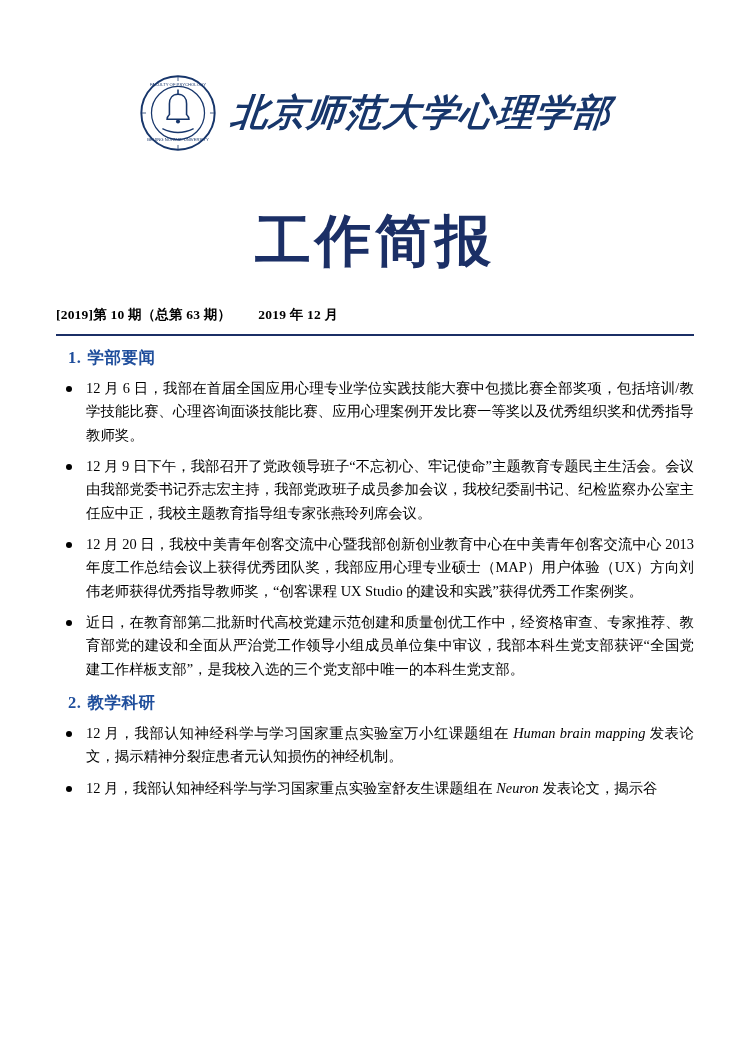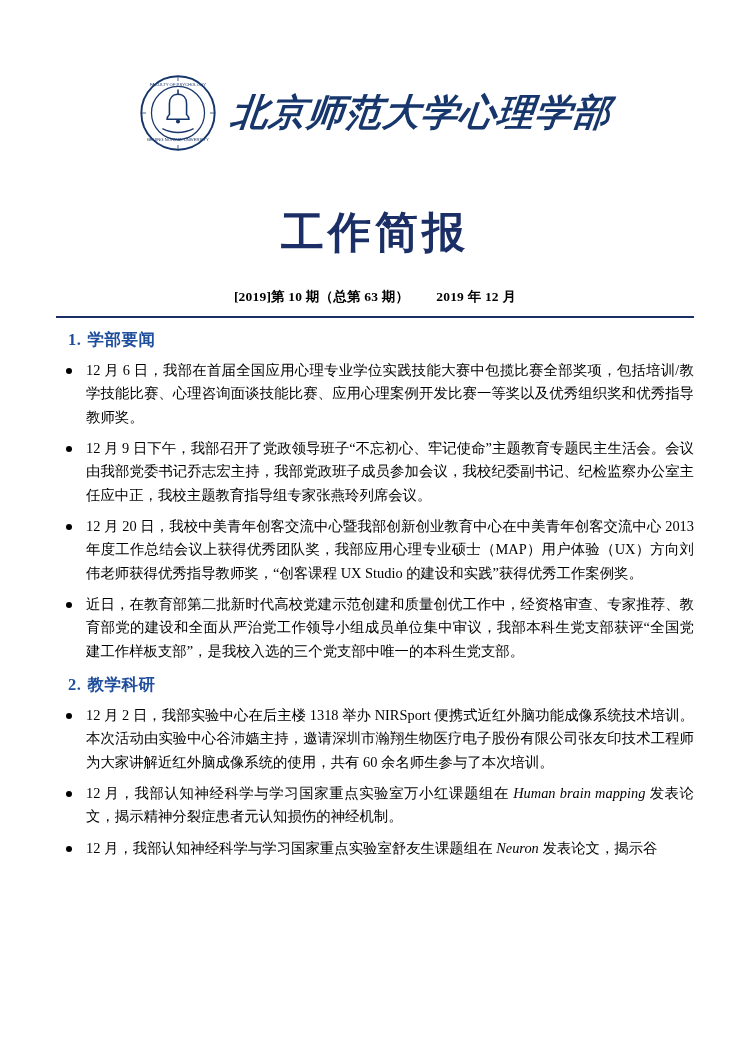--- a/index.html
+++ b/index.html
@@ -45,29 +45,29 @@
     letter-spacing: 1px;
     color: #17366b;
     white-space: nowrap;
     transform: skewX(-6deg);
   }
 
   
   .doc-title {
     margin-top: 52px;
     text-align: center;
-    font-size: 43px;
+    font-size: 56px;
     font-weight: bold;
     letter-spacing: 4px;
     color: #1b2f66;
   }
 
   .issue-line {
     margin-top: 26px;
-    text-align: center;
+    text-align: left;
     font-size: 13.5px;
     font-weight: bold;
     color: #000;
     letter-spacing: 0.2px;
   }
   .issue-line .gap { display: inline-block; width: 20px; }
 
   .rule {
     margin-top: 10px;
     height: 2px;
@@ -158,18 +158,17 @@
     <li>12 月 6 日，我部在首届全国应用心理专业学位实践技能大赛中包揽比赛全部奖项，包括培训/教学技能比赛、心理咨询面谈技能比赛、应用心理案例开发比赛一等奖以及优秀组织奖和优秀指导教师奖。</li>
     <li>12 月 9 日下午，我部召开了党政领导班子“不忘初心、牢记使命”主题教育专题民主生活会。会议由我部党委书记乔志宏主持，我部党政班子成员参加会议，我校纪委副书记、纪检监察办公室主任应中正，我校主题教育指导组专家张燕玲列席会议。</li>
     <li>12 月 20 日，我校中美青年创客交流中心暨我部创新创业教育中心在中美青年创客交流中心 2013 年度工作总结会议上获得优秀团队奖，我部应用心理专业硕士（MAP）用户体验（UX）方向刘伟老师获得优秀指导教师奖，“创客课程 UX Studio 的建设和实践”获得优秀工作案例奖。</li>
     <li>近日，在教育部第二批新时代高校党建示范创建和质量创优工作中，经资格审查、专家推荐、教育部党的建设和全面从严治党工作领导小组成员单位集中审议，我部本科生党支部获评“全国党建工作样板支部”，是我校入选的三个党支部中唯一的本科生党支部。</li>
   </ul>
 
   <div class="section-head">
     <span class="num">2.</span><span>教学科研</span>
   </div>
   <ul class="bullets">
-    <li>12 月 2 日，我部实验中心在后主楼 1318 举办 NIRSport 便携式近红外脑功能成像系统技术培训。本次活动由实验中心谷沛嫱主持，邀请深圳市瀚翔生物医疗电子股份有限公司张友印技术工程师为大家讲解近红外脑成像系统的使用，共有 60 余名师生参与了本次培训。</li>
     <li>12 月，我部认知神经科学与学习国家重点实验室万小红课题组在 <span class="it">Human brain mapping</span> 发表论文，揭示精神分裂症患者元认知损伤的神经机制。</li>
     <li>12 月，我部认知神经科学与学习国家重点实验室舒友生课题组在 <span class="it">Neuron</span> 发表论文，揭示谷</li>
   </ul>
 
 </div>
 
 </body></html>

